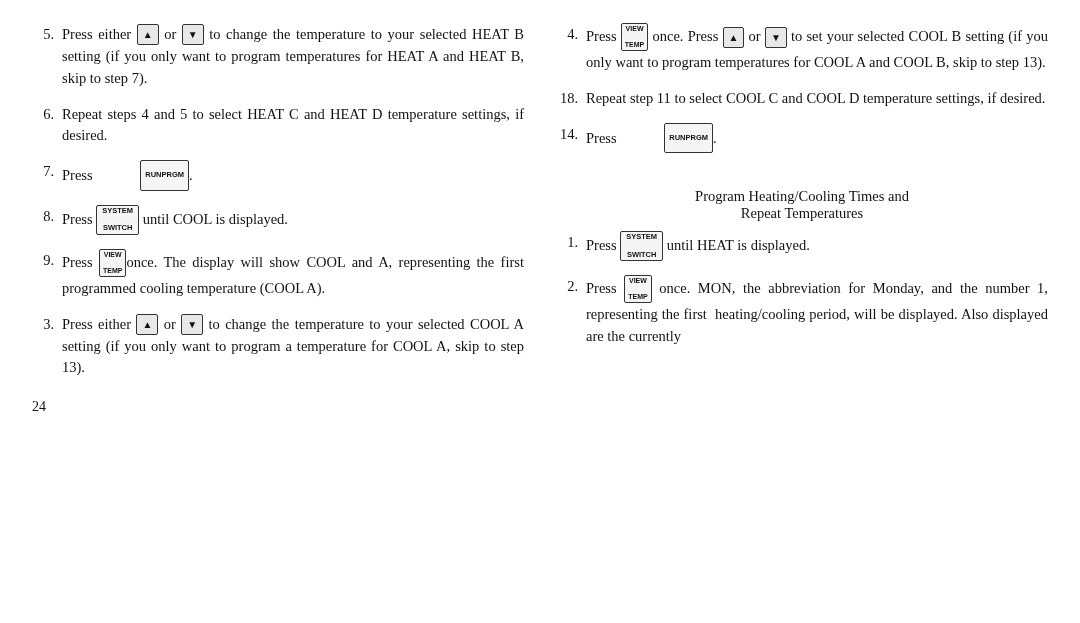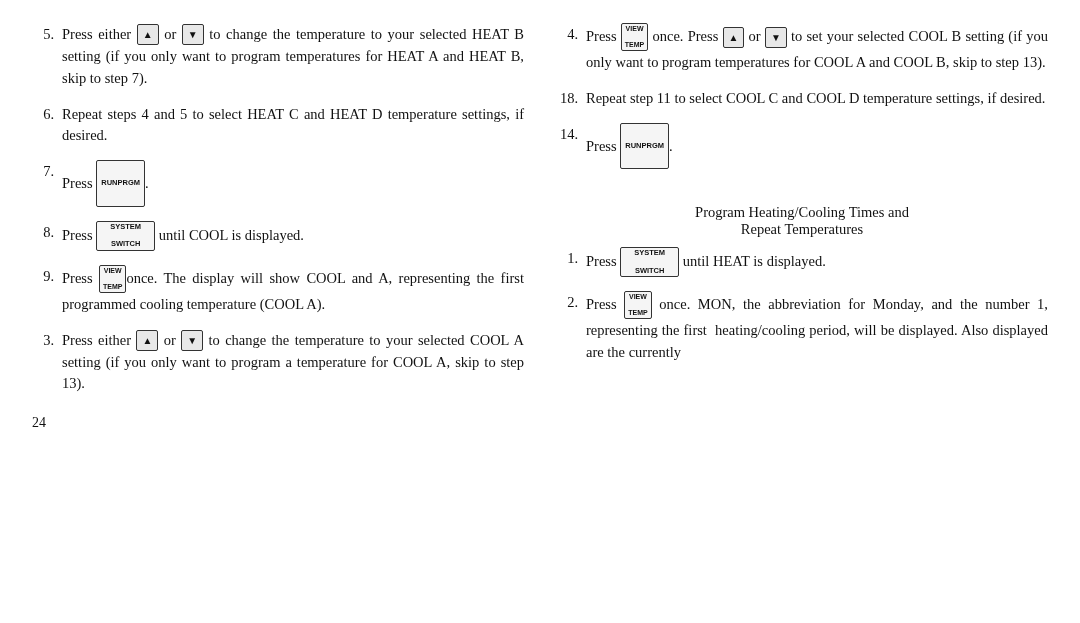--- a/index.html
+++ b/index.html
@@ -53,39 +53,40 @@
       border-radius: 2px;
       position: relative;
       top: -1px;
     }
     .btn-run {
       display: inline-flex;
       align-items: center;
       justify-content: center;
       border: 1.5px solid #333;
       background: #f5f5f5;
-      padding: 18px 4px;
+      padding: 10px 4px;
       font-family: Arial, sans-serif;
       font-size: 7.5px;
       font-weight: bold;
       line-height: 1.15;
       vertical-align: middle;
       border-radius: 2px;
       text-align: center;
       position: relative;
       top: -1px;
+      margin-left: 44px;
     }
     .btn-system {
       display: inline-flex;
       flex-direction: column;
       align-items: center;
       justify-content: center;
       border: 1.5px solid #333;
       background: #f5f5f5;
-      padding: 1px 13px;
+      padding: 1px 5px;
       font-family: Arial, sans-serif;
       font-size: 7.5px;
       font-weight: bold;
       line-height: 1.15;
       vertical-align: middle;
       border-radius: 2px;
       text-align: center;
       position: relative;
       top: -1px;
     }

